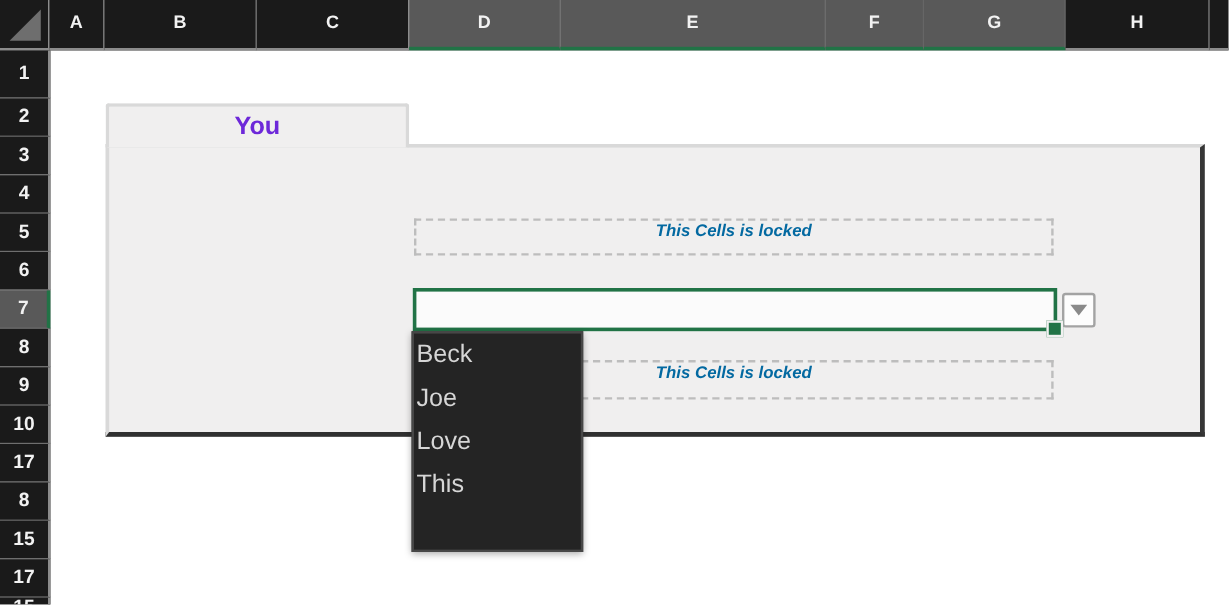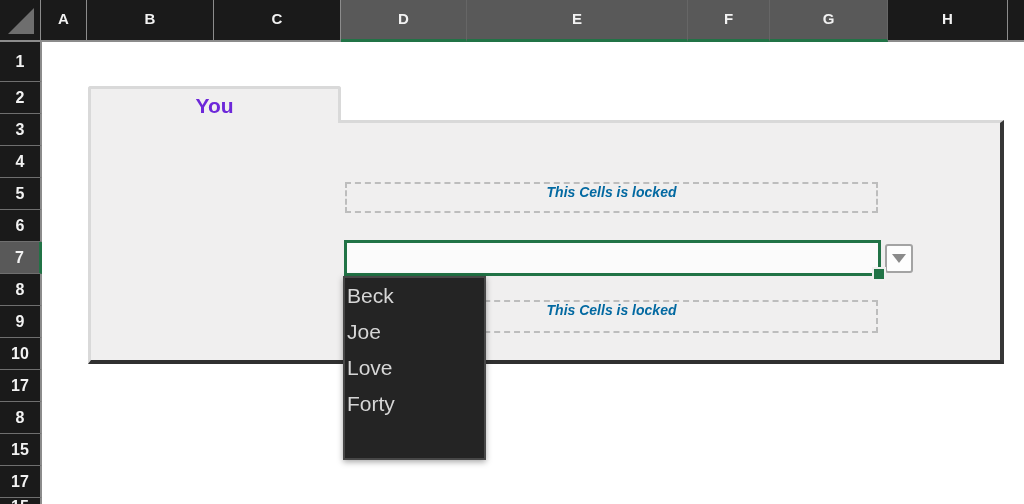--- a/index.html
+++ b/index.html
@@ -139,16 +139,16 @@
   <div class="activecell"></div>
   <div class="fillhandle"></div>
   <div class="dropbtn">
     <div class="tri"></div>
   </div>
 
   <div class="droplist">
     <div class="dropitem">Beck</div>
     <div class="dropitem">Joe</div>
     <div class="dropitem">Love</div>
-    <div class="dropitem">Forty</div>
+    <div class="dropitem">This</div>
   </div>
 
 </div>
 
 </body></html>

